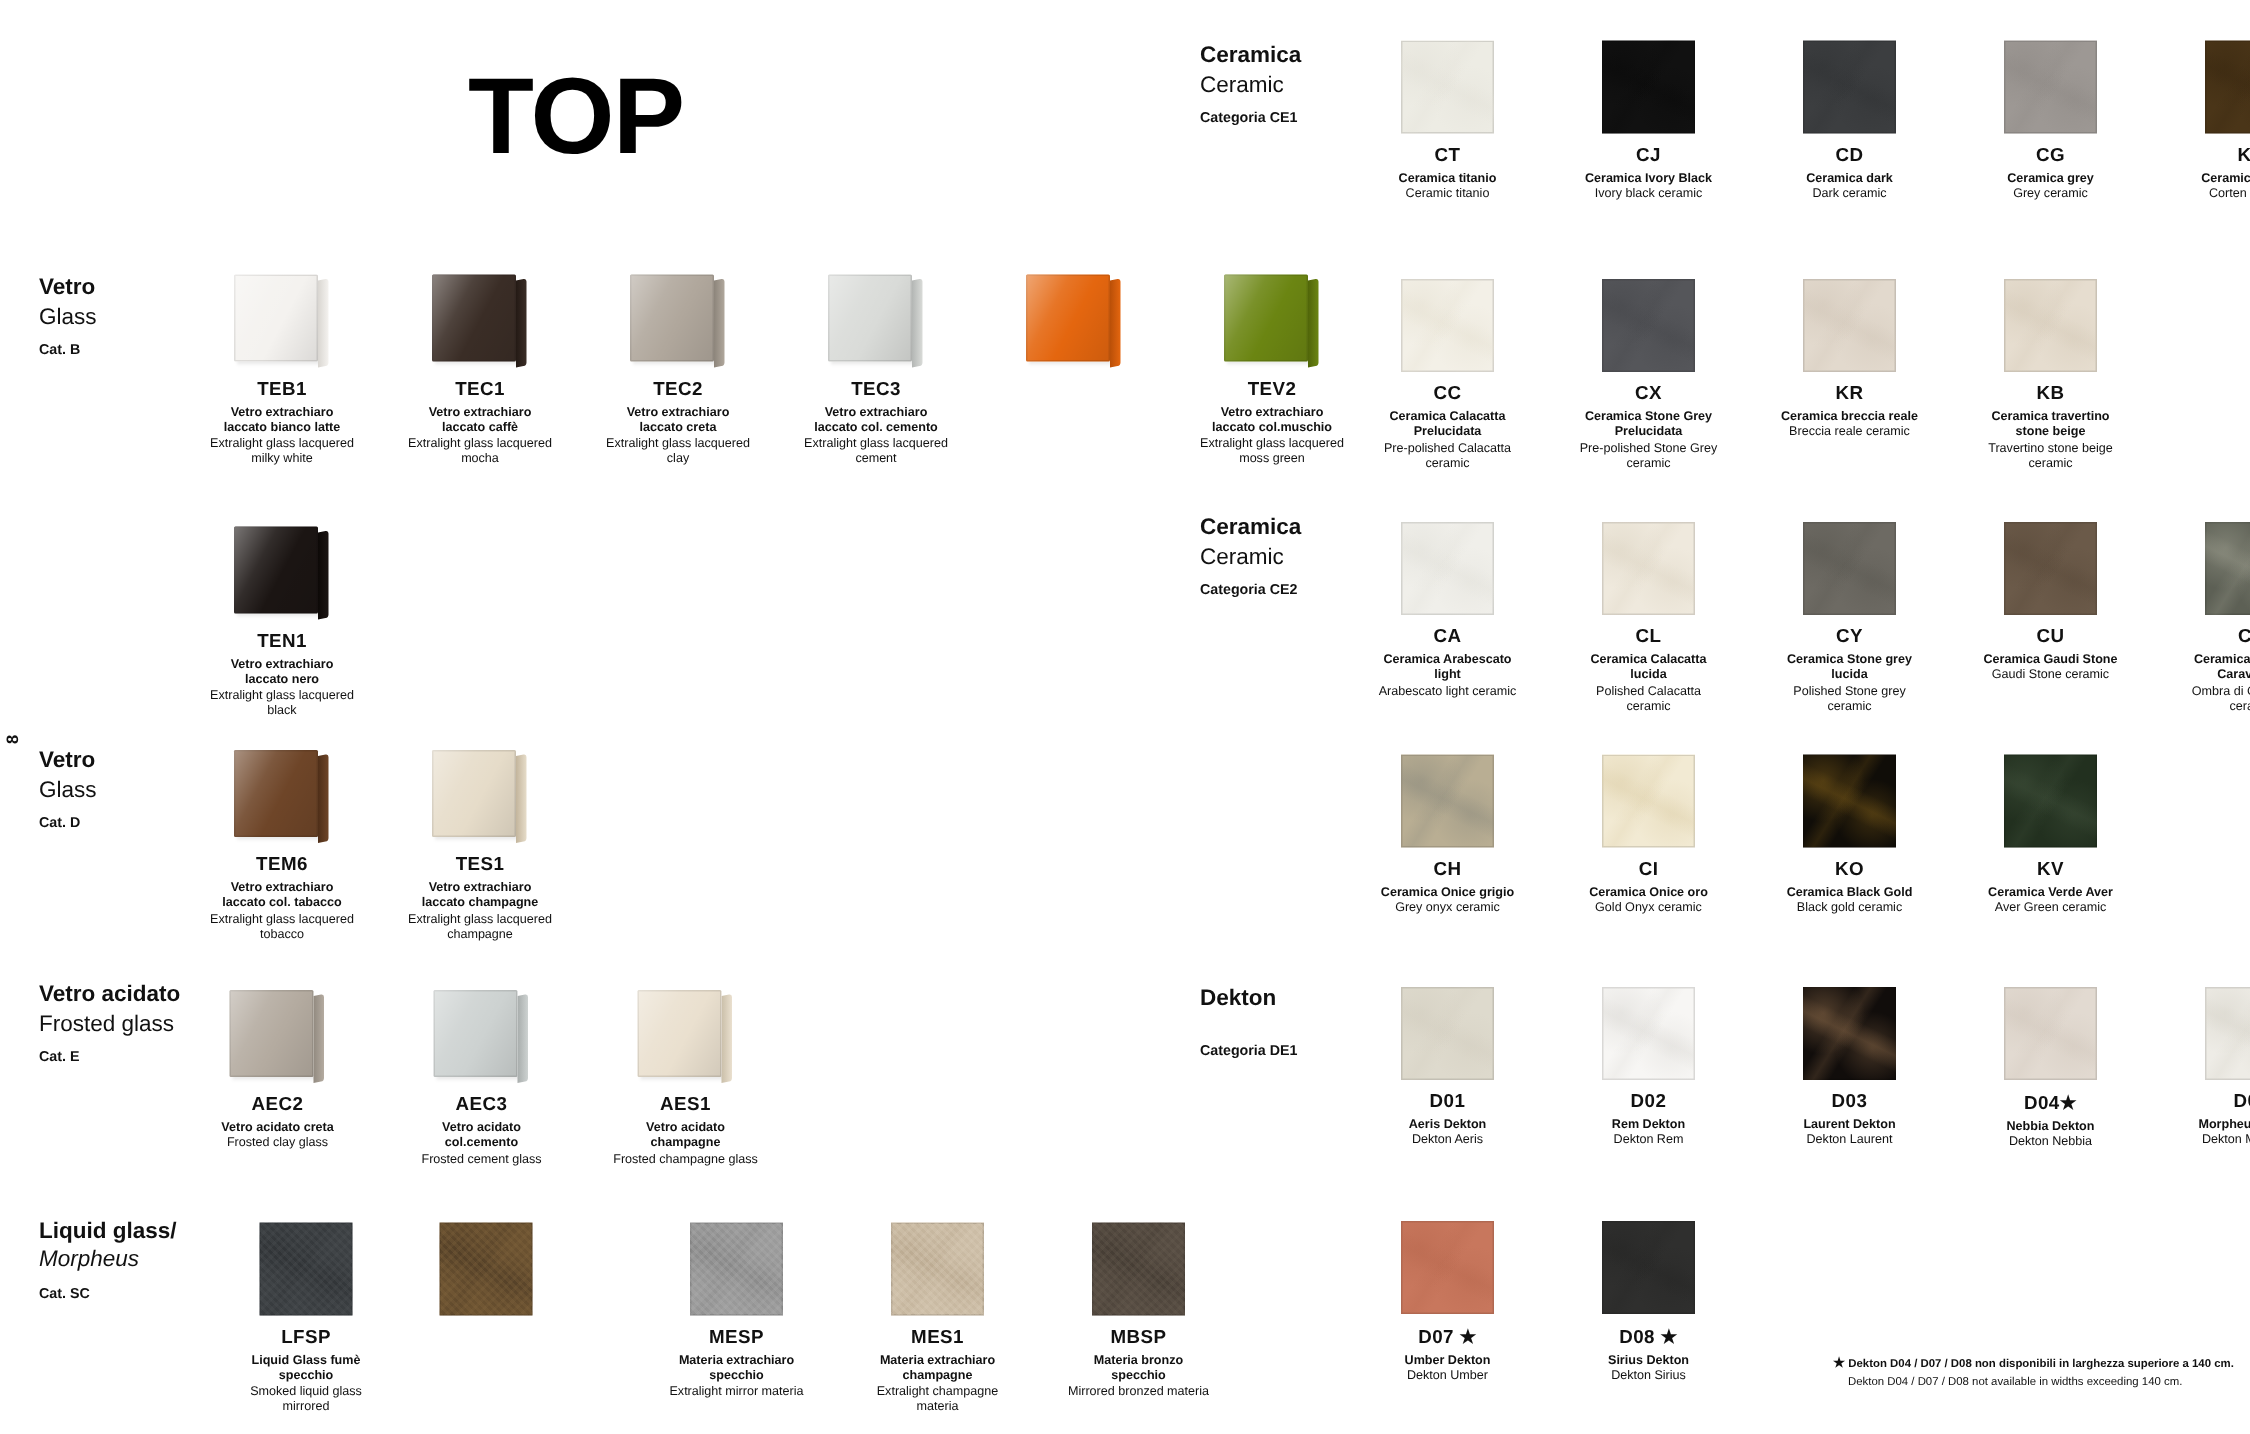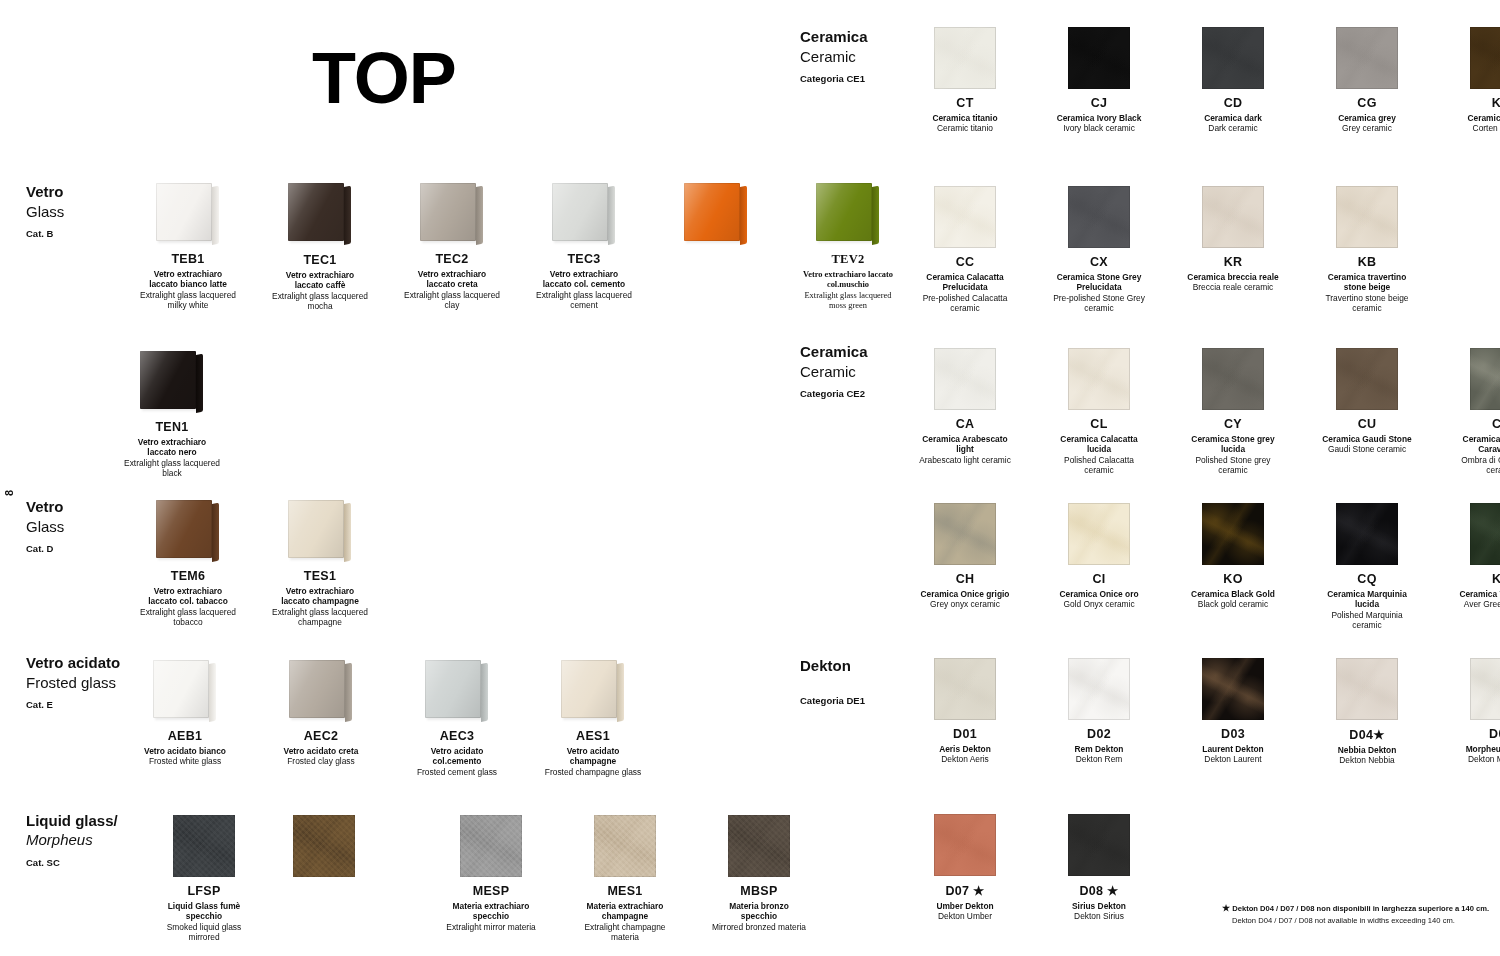--- a/index.html
+++ b/index.html
@@ -136,36 +136,36 @@
         </div>
       </div>
       <div class="cell" style="width: 96px;">
         <div class="glass">
           <div class="shadow"></div>
           <div class="edge" style="background: linear-gradient(90deg, rgb(185, 79, 8), rgb(228, 102, 15));"></div>
           <div class="face" style="background: rgb(228, 102, 15); box-shadow: rgba(0, 0, 0, 0.1) 0px 0px 0px 1px inset;"></div>
           <div class="hl"></div>
         </div>
       </div>
-      <div class="cell" style="width: 96px; font-family: Liberation Serif, serif;">
+      <div class="cell" style="width: 96px;">
         <div class="glass">
           <div class="shadow"></div>
           <div class="edge" style="background: linear-gradient(90deg, rgb(80, 101, 9), rgb(107, 133, 18));"></div>
           <div class="face" style="background: rgb(107, 133, 18); box-shadow: rgba(0, 0, 0, 0.1) 0px 0px 0px 1px inset;"></div>
           <div class="hl"></div>
         </div>
         <div style="width: 96px;">
           <div class="cap-code" style="text-align: center;">TEV2</div>
           <div class="cap-it">Vetro extrachiaro laccato col.muschio</div>
           <div class="cap-en">Extralight glass lacquered moss green</div>
         </div>
       </div>
     </div>
 
-  <div class="row" id="vetro_b_row2" style="left:124px;top:351px;gap:36px;">
+  <div class="row" id="vetro_b_row2" style="left:140px;top:351px;gap:36px;">
       <div class="cell" style="width: 96px;">
         <div class="glass">
           <div class="shadow"></div>
           <div class="edge" style="background: linear-gradient(90deg, rgb(13, 9, 7), rgb(27, 21, 19));"></div>
           <div class="face" style="background: rgb(27, 21, 19); box-shadow: rgba(0, 0, 0, 0.1) 0px 0px 0px 1px inset;"></div>
           <div class="hl"></div>
         </div>
         <div style="width: 96px;">
           <div class="cap-code" style="text-align: center;">TEN1</div>
           <div class="cap-it">Vetro extrachiaro laccato nero</div>
@@ -210,33 +210,20 @@
 
   <div class="sec-head" style="left:26px;top:654px;">
     <div class="t1">Vetro acidato</div>
     <div class="t2">Frosted glass</div>
     <div class="t3">Cat. E</div>
   </div>
   <div class="row" id="vetro_acidato_row" style="left:135px;top:660px;gap:36px;">
       <div class="cell" style="width: 100px;">
         <div class="glass">
           <div class="shadow"></div>
-          <div class="edge" style="background: linear-gradient(90deg, rgb(220, 217, 211), rgb(246, 245, 242));"></div>
-          <div class="face" style="background: rgb(246, 245, 242); box-shadow: rgba(0, 0, 0, 0.1) 0px 0px 0px 1px inset;"></div>
-          <div class="hl"></div>
-        </div>
-        <div style="width: 100px;">
-          <div class="cap-code" style="text-align: center;">AEB1</div>
-          <div class="cap-it">Vetro acidato bianco</div>
-          <div class="cap-en">Frosted white glass</div>
-        </div>
-      </div>
-      <div class="cell" style="width: 100px;">
-        <div class="glass">
-          <div class="shadow"></div>
           <div class="edge" style="background: linear-gradient(90deg, rgb(146, 138, 128), rgb(180, 171, 160));"></div>
           <div class="face" style="background: rgb(180, 171, 160); box-shadow: rgba(0, 0, 0, 0.1) 0px 0px 0px 1px inset;"></div>
           <div class="hl"></div>
         </div>
         <div style="width: 100px;">
           <div class="cap-code" style="text-align: center;">AEC2</div>
           <div class="cap-it">Vetro acidato creta</div>
           <div class="cap-en">Frosted clay glass</div>
         </div>
       </div>
@@ -512,30 +499,20 @@
         <div class="sq" style="background: rgb(16, 13, 8); box-shadow: rgba(0, 0, 0, 0.12) 0px 0px 0px 1px inset;">
           <div class="ov" style="background: radial-gradient(circle at 22% 28%, rgba(122, 90, 24, 0.533) 0%, transparent 42%), radial-gradient(circle at 74% 66%, rgba(122, 90, 24, 0.4) 0%, transparent 40%), linear-gradient(26deg, transparent 38%, rgba(122, 90, 24, 0.333) 50%, transparent 62%), linear-gradient(-58deg, transparent 44%, rgba(122, 90, 24, 0.267) 55%, transparent 66%);"></div>
         </div>
         <div style="width: 96px;">
           <div class="cap-code" style="text-align: center;">KO</div>
           <div class="cap-it">Ceramica Black Gold</div>
           <div class="cap-en">Black gold ceramic</div>
         </div>
       </div>
       <div class="cell" style="width: 96px;">
-        <div class="sq" style="background: rgb(12, 12, 14); box-shadow: rgba(0, 0, 0, 0.12) 0px 0px 0px 1px inset;">
-          <div class="ov" style="background: radial-gradient(circle at 22% 28%, rgba(44, 44, 48, 0.533) 0%, transparent 42%), radial-gradient(circle at 74% 66%, rgba(44, 44, 48, 0.4) 0%, transparent 40%), linear-gradient(26deg, transparent 38%, rgba(44, 44, 48, 0.333) 50%, transparent 62%), linear-gradient(-58deg, transparent 44%, rgba(44, 44, 48, 0.267) 55%, transparent 66%);"></div>
-        </div>
-        <div style="width: 96px;">
-          <div class="cap-code" style="text-align: center;">CQ</div>
-          <div class="cap-it">Ceramica Marquinia lucida</div>
-          <div class="cap-en">Polished Marquinia ceramic</div>
-        </div>
-      </div>
-      <div class="cell" style="width: 96px;">
         <div class="sq" style="background: rgb(34, 48, 31); box-shadow: rgba(0, 0, 0, 0.12) 0px 0px 0px 1px inset;">
           <div class="ov" style="background: radial-gradient(circle at 22% 28%, rgba(63, 79, 58, 0.533) 0%, transparent 42%), radial-gradient(circle at 74% 66%, rgba(63, 79, 58, 0.4) 0%, transparent 40%), linear-gradient(26deg, transparent 38%, rgba(63, 79, 58, 0.333) 50%, transparent 62%), linear-gradient(-58deg, transparent 44%, rgba(63, 79, 58, 0.267) 55%, transparent 66%);"></div>
         </div>
         <div style="width: 96px;">
           <div class="cap-code" style="text-align: center;">KV</div>
           <div class="cap-it">Ceramica Verde Aver</div>
           <div class="cap-en">Aver Green ceramic</div>
         </div>
       </div>
     </div>

